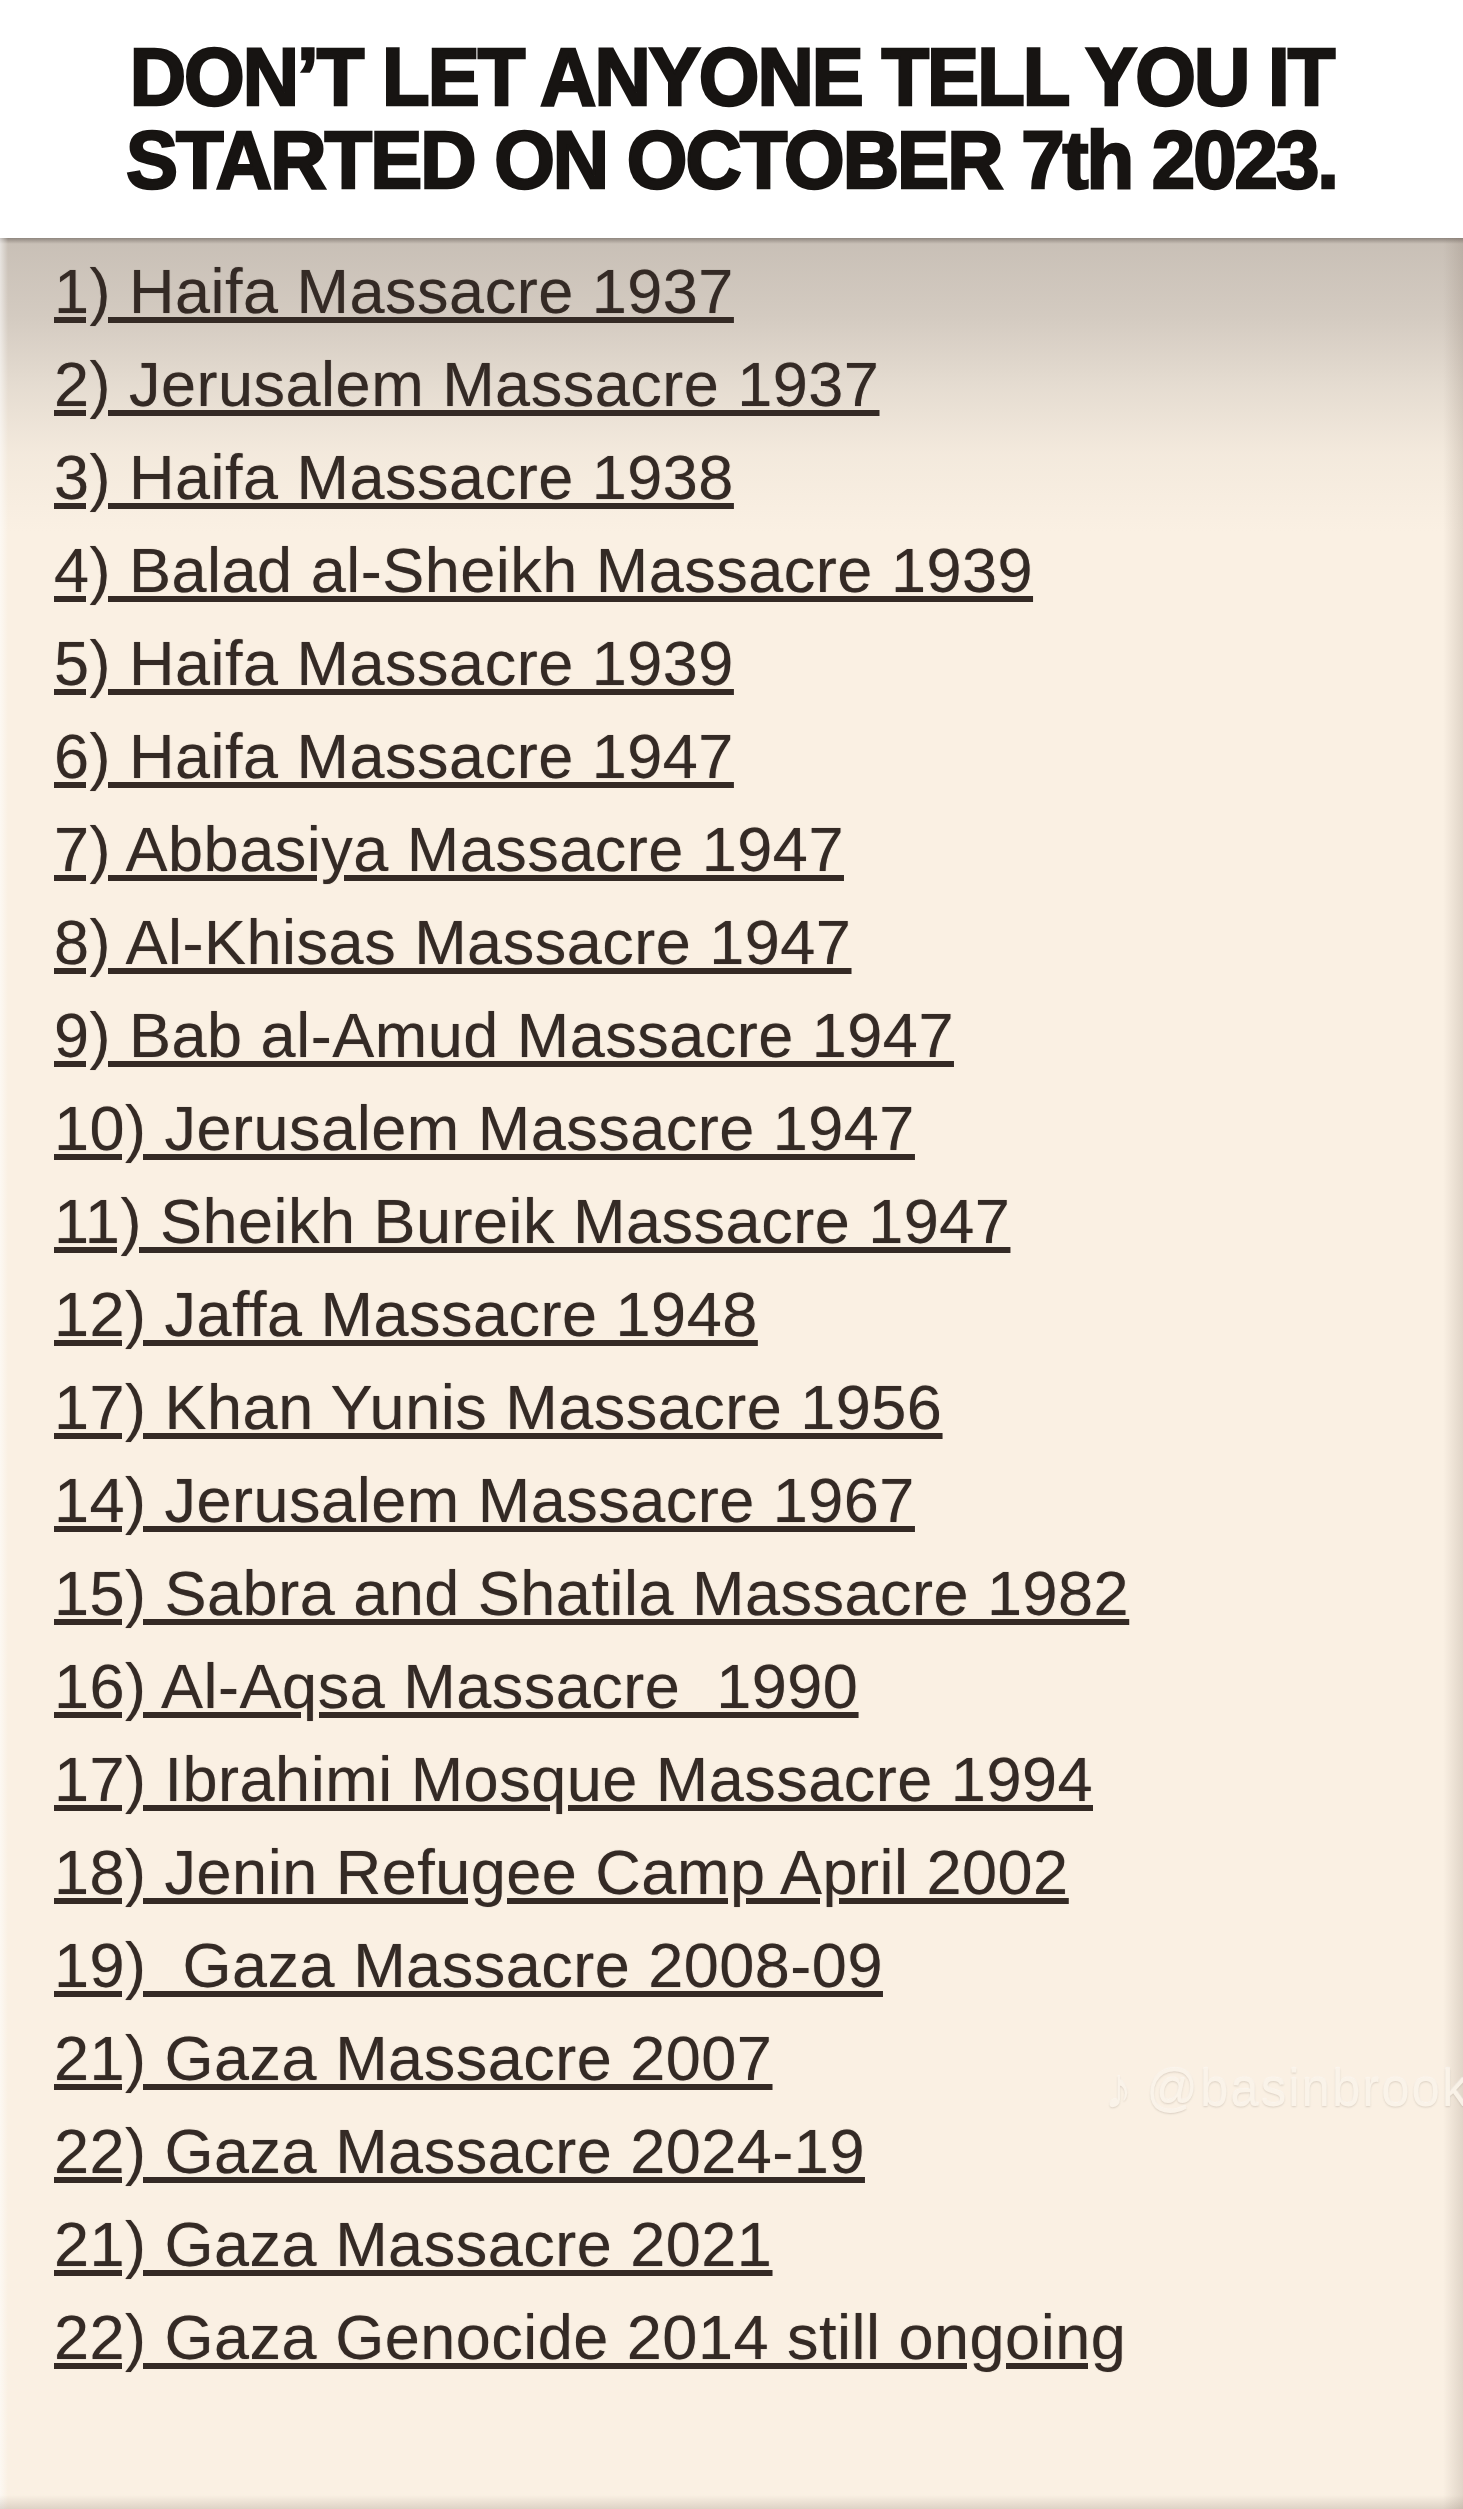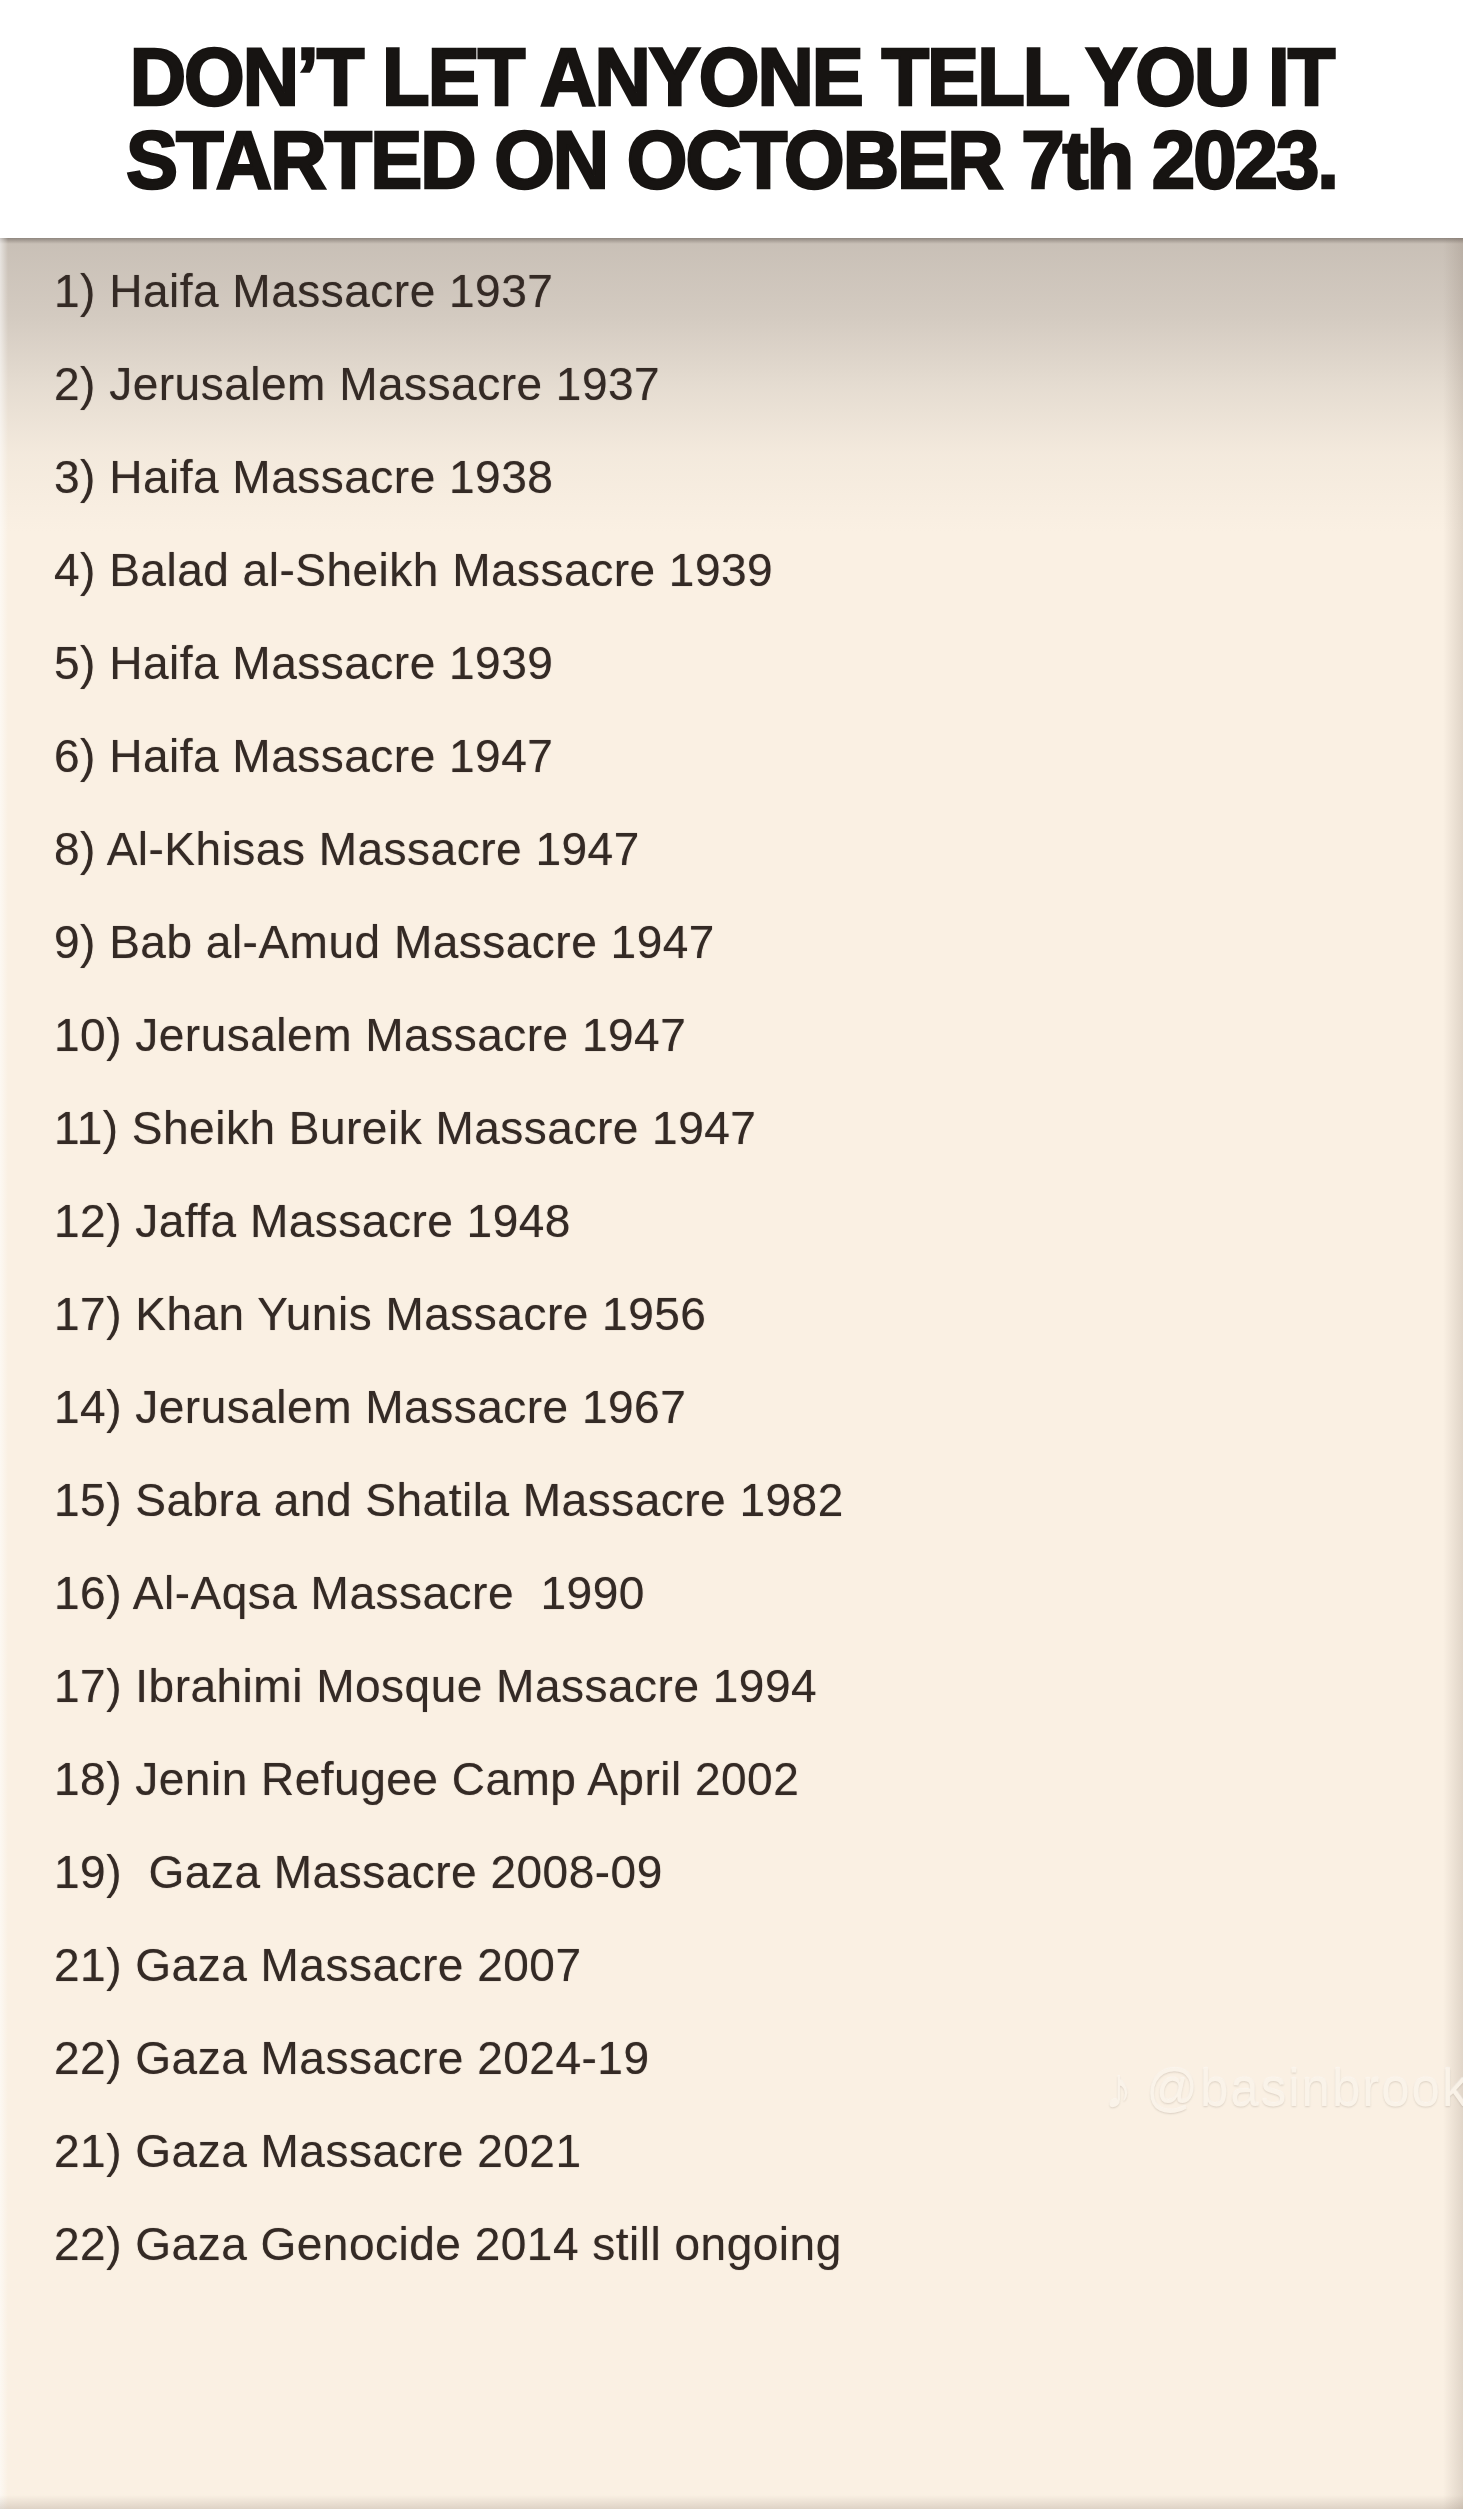--- a/index.html
+++ b/index.html
@@ -76,26 +76,27 @@
     position:absolute;left:0;right:0;bottom:0;height:13.7px;
     background:linear-gradient(to top,rgba(122,105,92,0.22),rgba(122,105,92,0));
     z-index:2;pointer-events:none;
   }
   .list{
     position:relative;
     z-index:2;
     padding:6.9px 19.6px 0 54px;
   }
   .list-item{
-    font-size:46px;
+    font-size:63px;
     line-height:93px;
     letter-spacing:0.5px;
     color:var(--list-text,#342a25);
     white-space:pre;
     text-shadow:0 0 1px rgba(52,42,37,0.55);
+    text-decoration:underline;
   }
   
   .watermark{
     position:absolute;
     top:2060px;
     left:1104px;
     z-index:2;
     display:flex;
     align-items:center;
     gap:13.7px;
@@ -126,20 +127,21 @@
 
   <div class="panel">
     <div class="top-shade"></div>
     <div class="list" id="list">
         <div class="list-item">1) Haifa Massacre 1937</div>
         <div class="list-item">2) Jerusalem Massacre 1937</div>
         <div class="list-item">3) Haifa Massacre 1938</div>
         <div class="list-item">4) Balad al-Sheikh Massacre 1939</div>
         <div class="list-item">5) Haifa Massacre 1939</div>
         <div class="list-item">6) Haifa Massacre 1947</div>
+        <div class="list-item">7) Abbasiya Massacre 1947</div>
         <div class="list-item">8) Al-Khisas Massacre 1947</div>
         <div class="list-item">9) Bab al-Amud Massacre 1947</div>
         <div class="list-item">10) Jerusalem Massacre 1947</div>
         <div class="list-item">11) Sheikh Bureik Massacre 1947</div>
         <div class="list-item">12) Jaffa Massacre 1948</div>
         <div class="list-item">17) Khan Yunis Massacre 1956</div>
         <div class="list-item">14) Jerusalem Massacre 1967</div>
         <div class="list-item">15) Sabra and Shatila Massacre 1982</div>
         <div class="list-item">16) Al-Aqsa Massacre  1990</div>
         <div class="list-item">17) Ibrahimi Mosque Massacre 1994</div>

